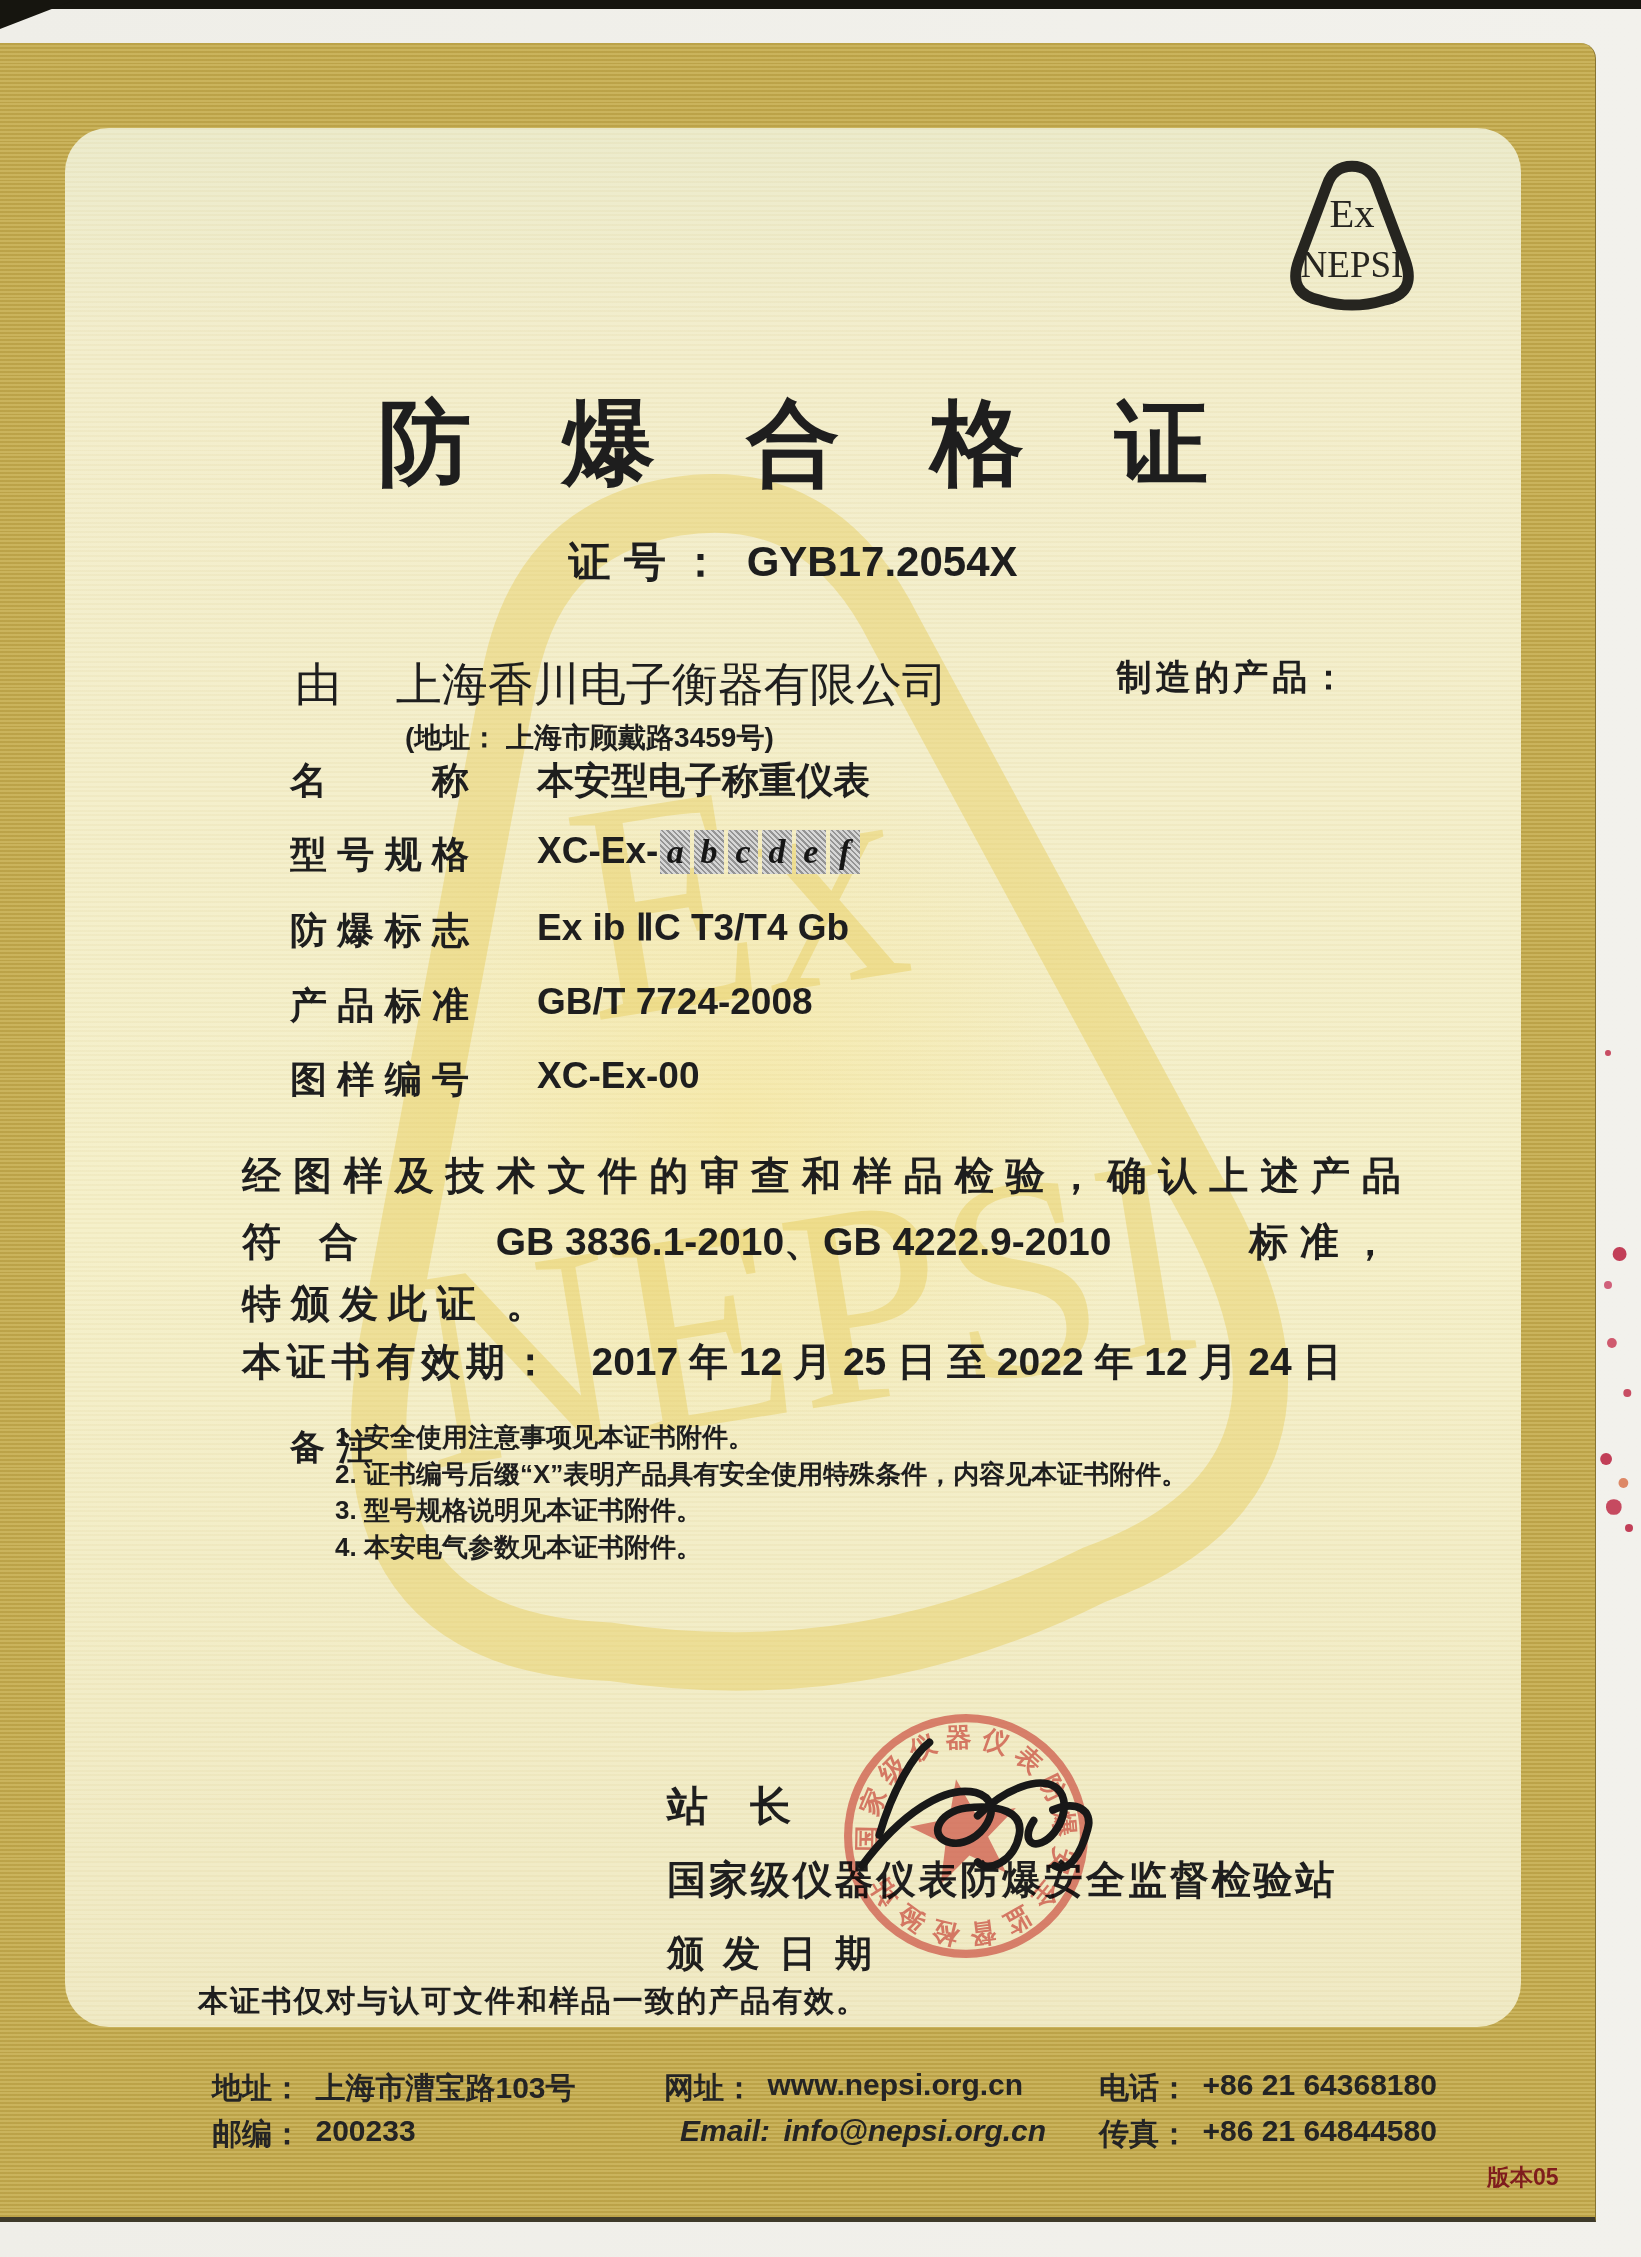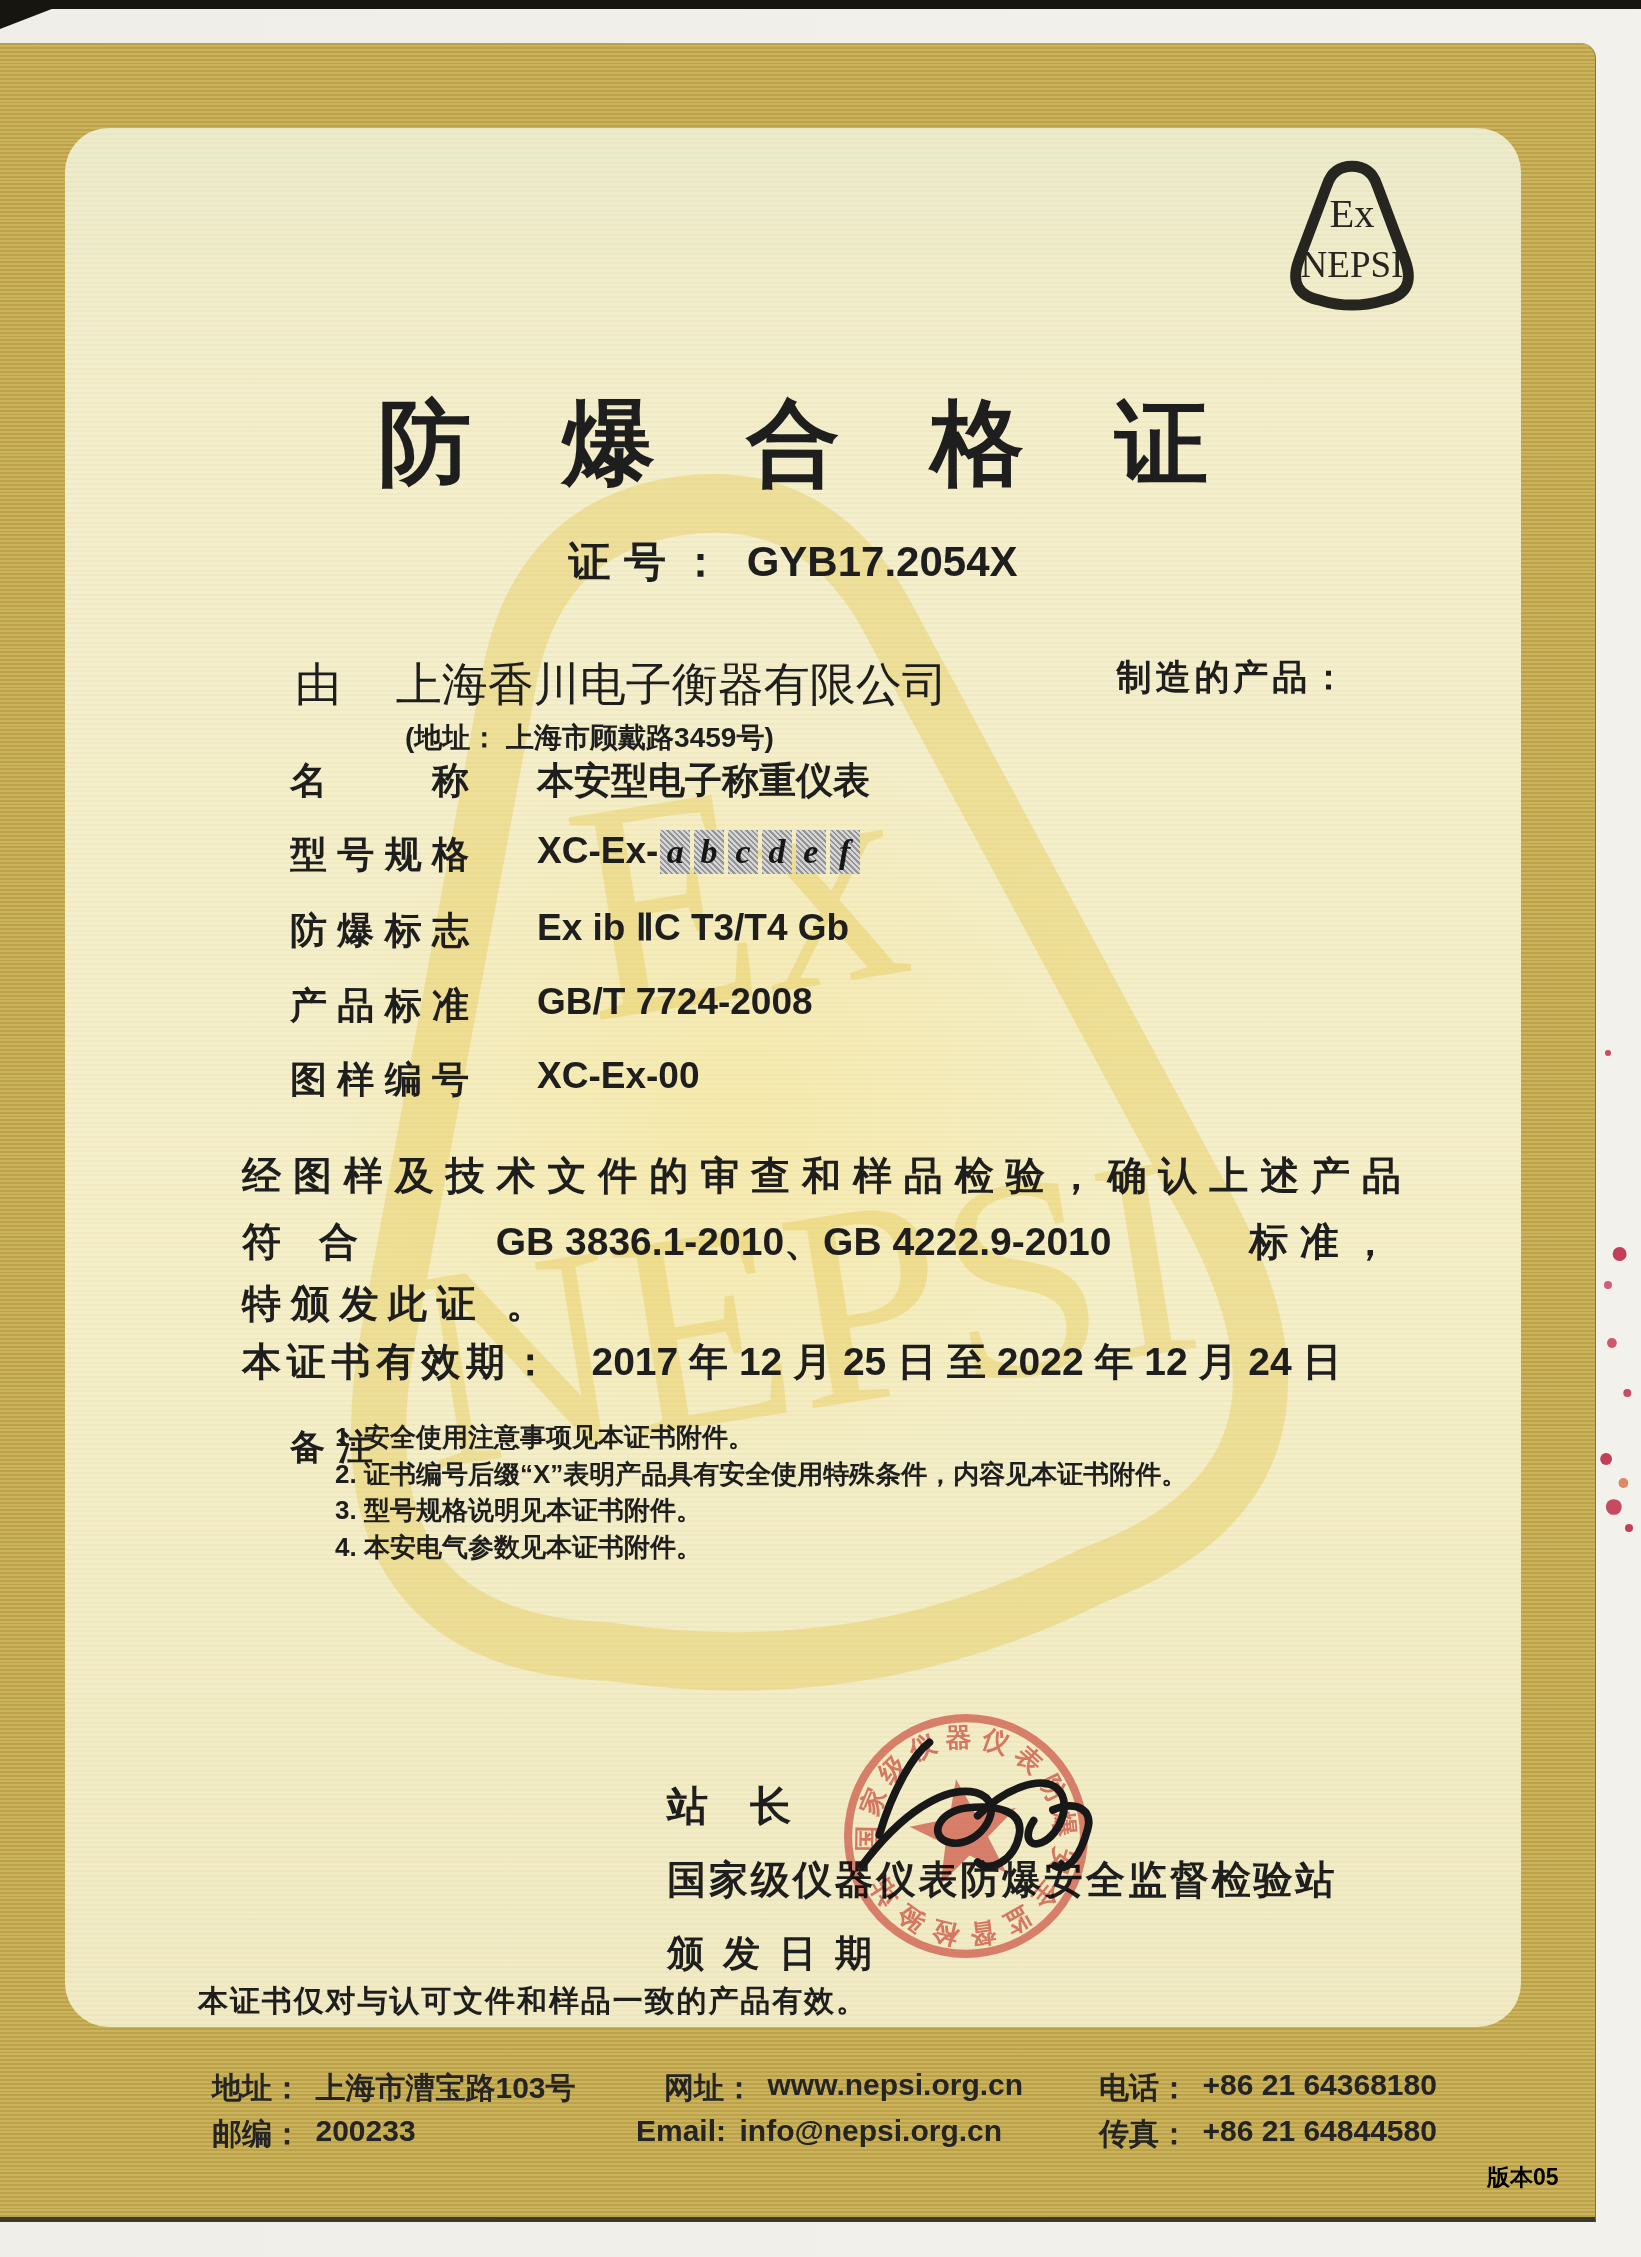--- a/index.html
+++ b/index.html
@@ -68,21 +68,21 @@
   .issue-date .lab{width:205px;flex:none;}
   .issue-date .val{margin-left:25px;letter-spacing:1.9px;}
   .notice{top:1853px;left:133px;font-size:30px;font-weight:bold;letter-spacing:1.9px;}
 
   .seal{position:absolute;left:766px;top:1573px;width:270px;height:270px;z-index:4;mix-blend-mode:multiply;opacity:.85;}
   .signature{position:absolute;left:768px;top:1593px;width:299px;height:174px;z-index:5;}
 
   .footer-row{position:absolute;font-size:30px;font-weight:bold;color:#242424;white-space:nowrap;z-index:3;}
   .fcell{position:absolute;display:flex;}
   .fcell .v{margin-left:13.5px;}
-  .version{position:absolute;left:1487px;top:2119px;font-size:23px;font-weight:bold;color:#000000;z-index:3;}
+  .version{position:absolute;left:1487px;top:2119px;font-size:23px;font-weight:bold;color:#7f1d1d;z-index:3;}
 
   .speckles{position:absolute;left:1605px;top:1050px;width:5.8px;height:5.8px;border-radius:50%;background:#c84d63;
     box-shadow: 11.6px 201px 0 3.9px #c23f58, 3.9px 290px 0 1.9px #cf5a6e, 19.3px 340px 0 1px #c84d63,
                 -1.9px 406px 0 2.9px #c23f58, 15.4px 430px 0 1.9px #d86, 5.8px 454px 0 4.8px #c64a60,
                 21px 475px 0 1px #c23f58, 0px 232px 0 1px #d0607a;}
 </style>
 </head>
 <body>
 
 <div class="stage">
@@ -284,21 +284,21 @@
         <span>电话：</span>
         <span class="v">+86 21 64368180</span>
       </span>
     </div>
 
     <div class="footer-row" style="left:0;top:2071px;width:100%;">
       <span class="fcell" style="left:212px;">
         <span>邮编：</span>
         <span class="v">200233</span>
       </span>
-      <span class="fcell" style="left:636px;">
+      <span class="fcell" style="left:680px;font-style:italic;">
         <span>Email:</span>
         <span class="v">info@nepsi.org.cn</span>
       </span>
       <span class="fcell" style="left:1099px;">
         <span>传真：</span>
         <span class="v">+86 21 64844580</span>
       </span>
     </div>
 
     <div class="version">版本05</div>

